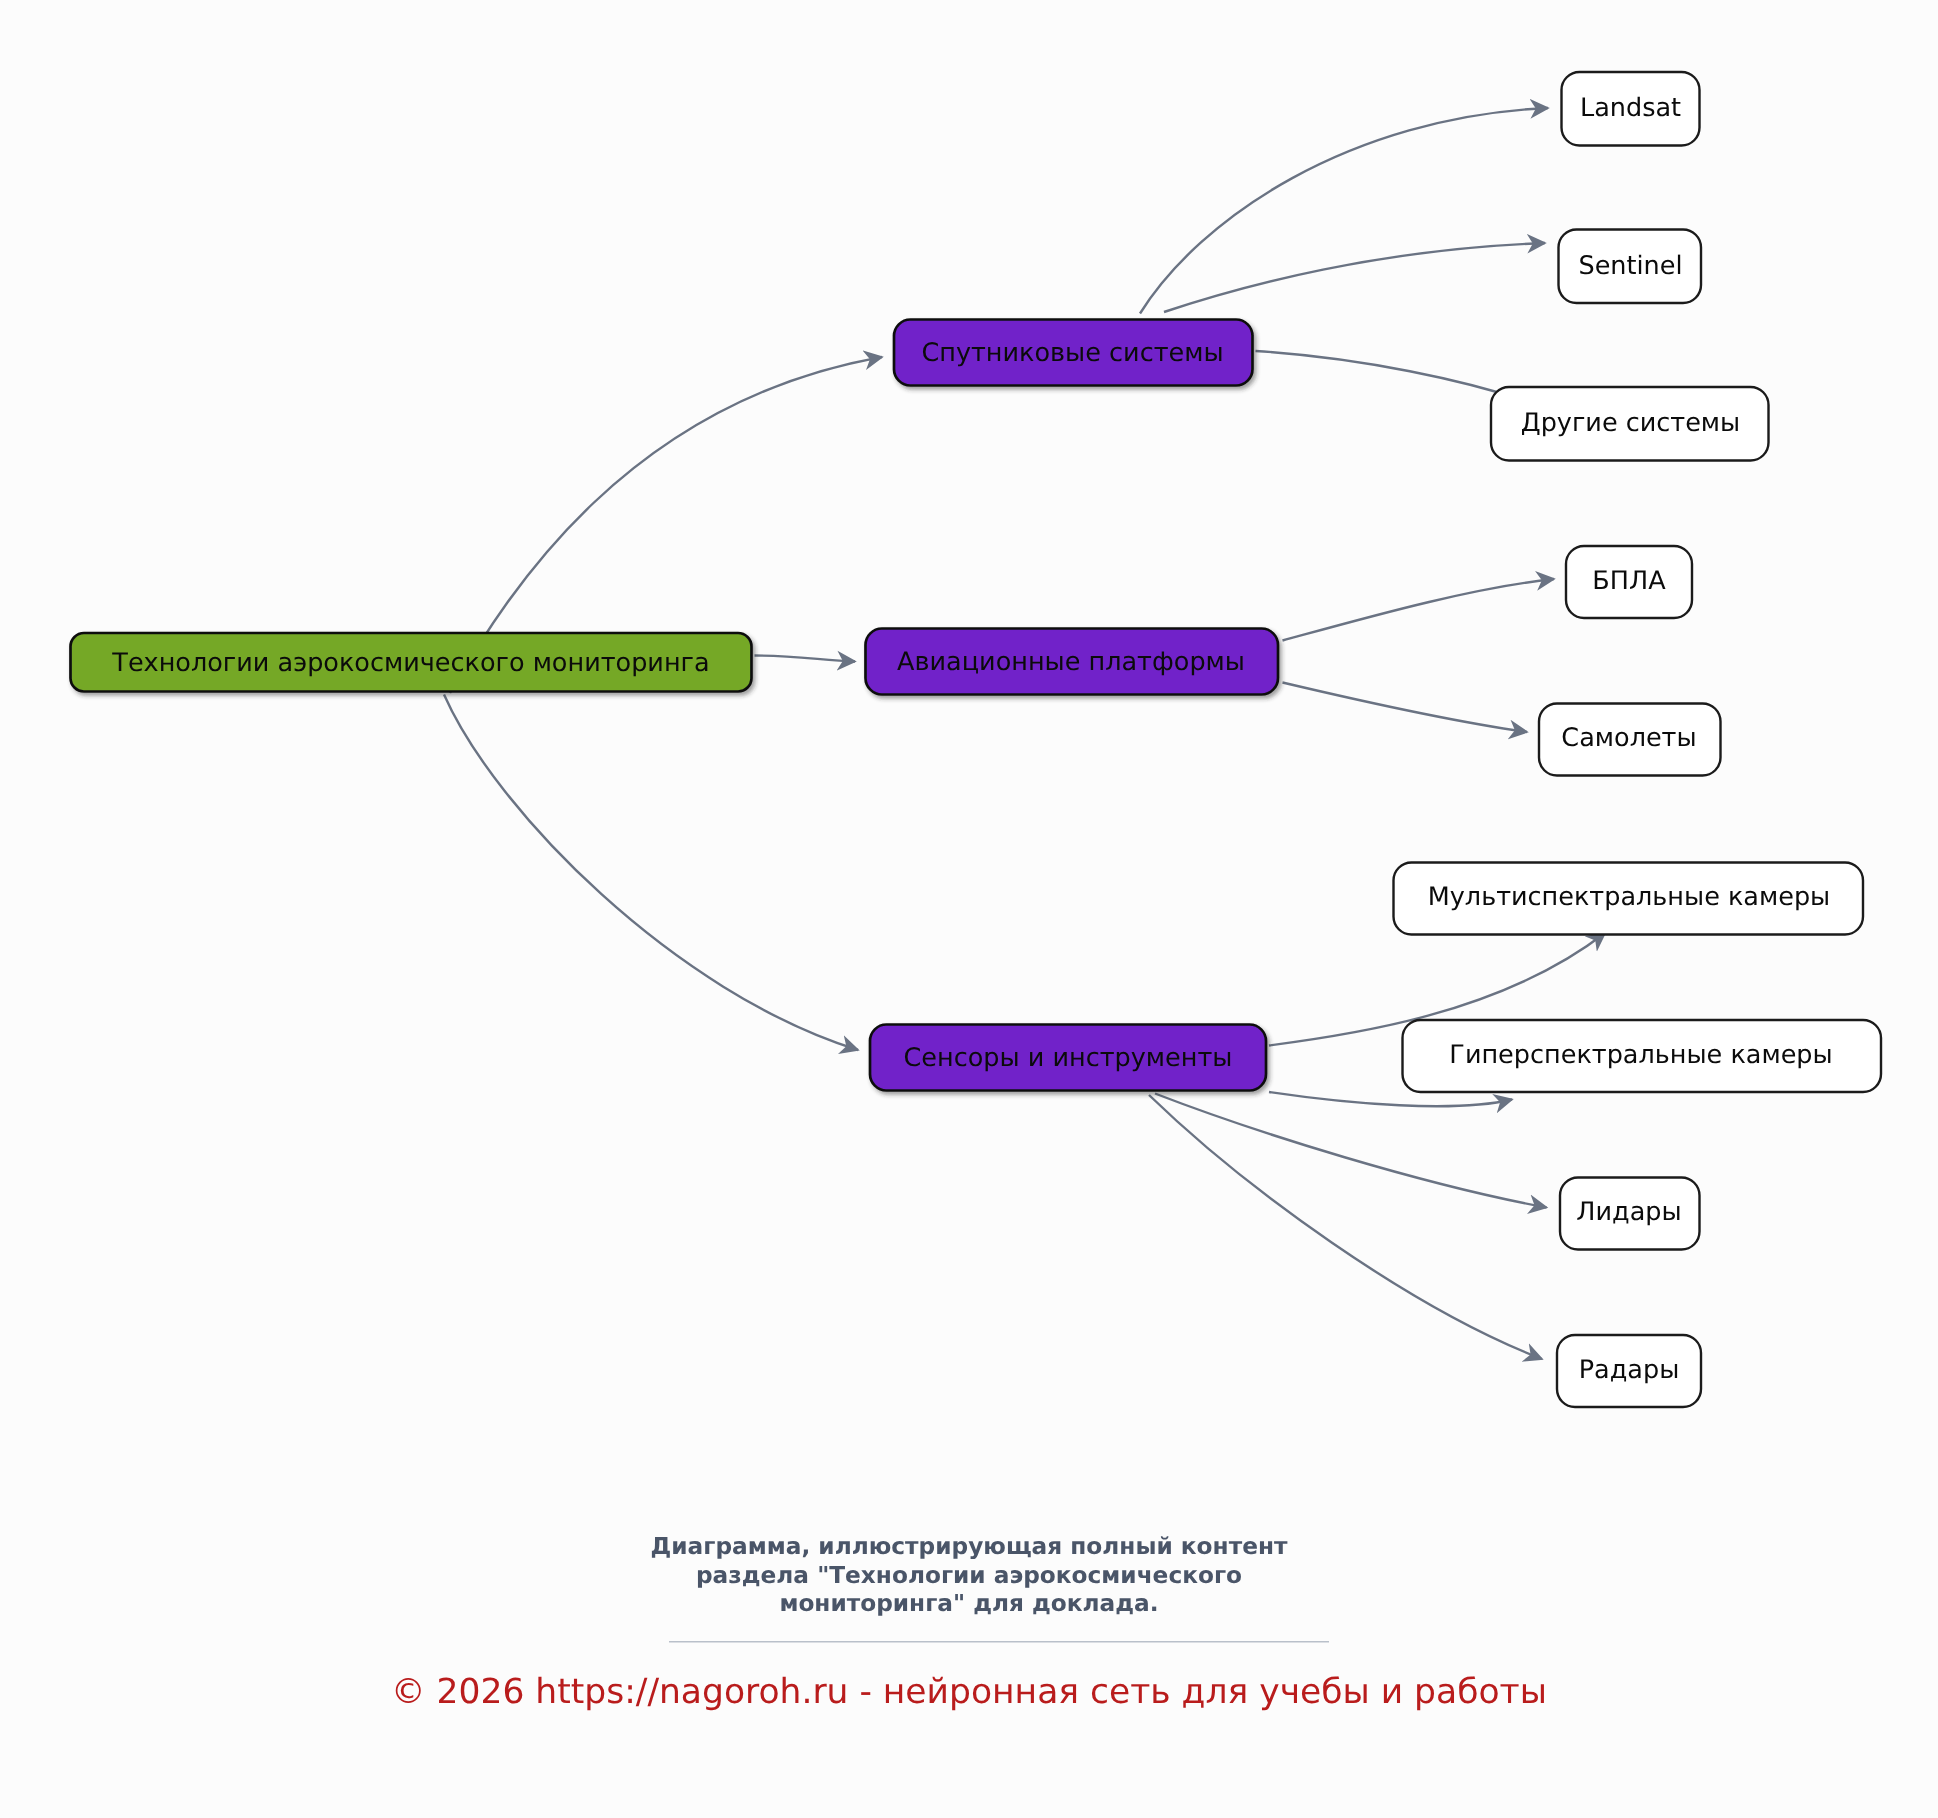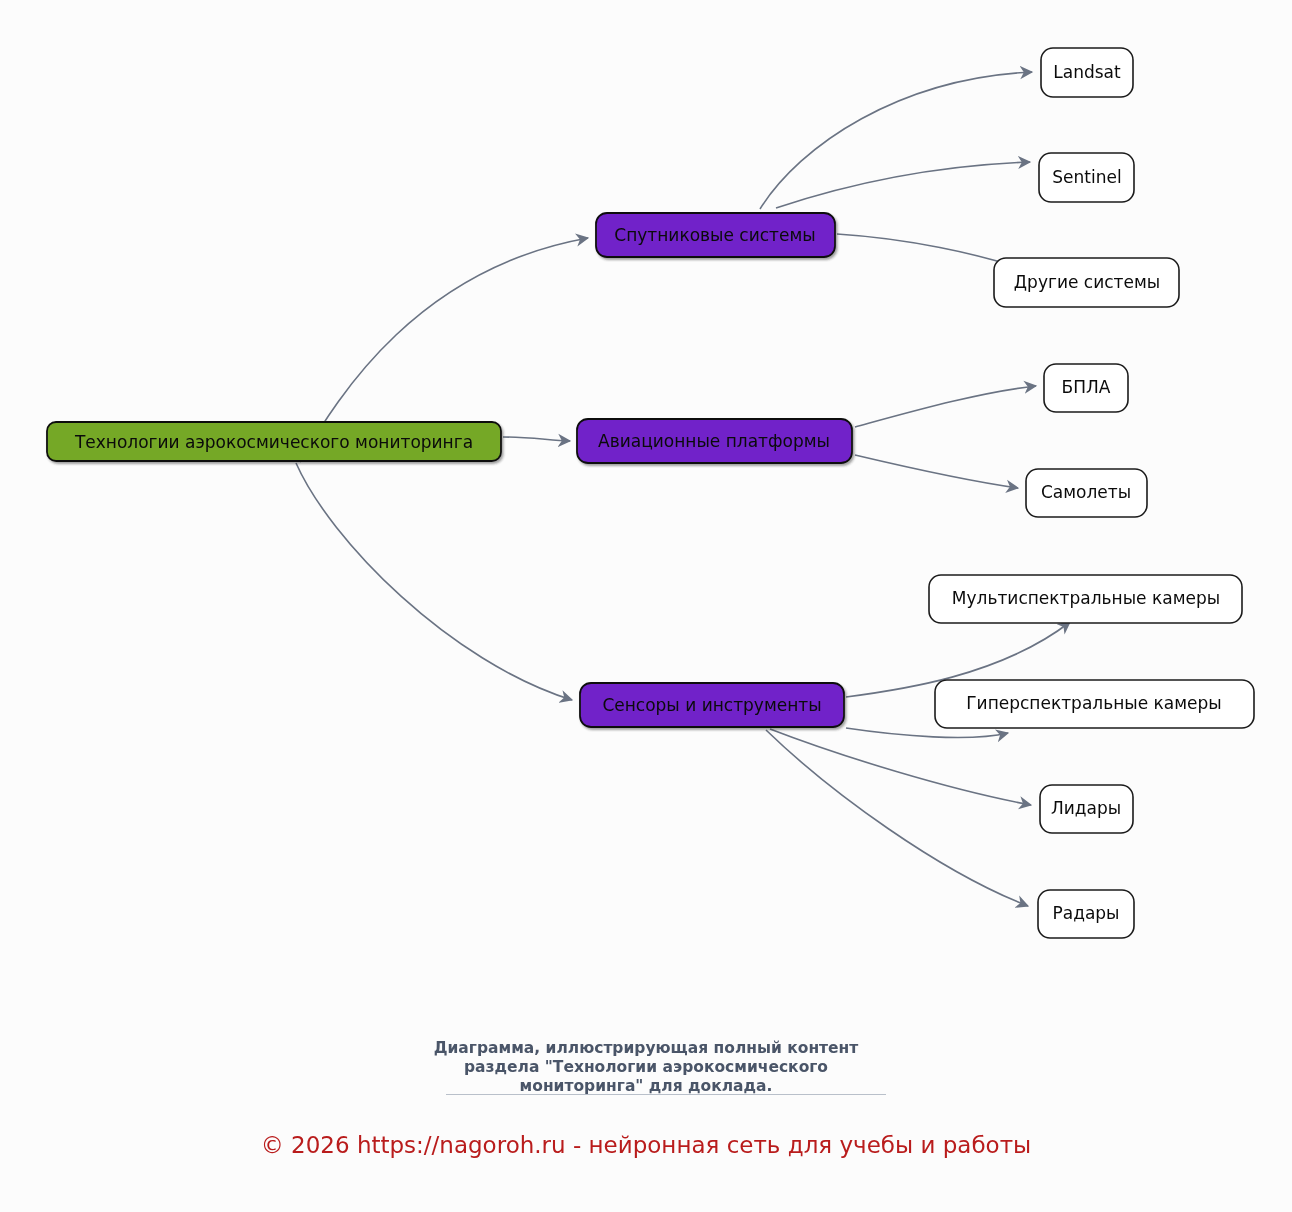--- a/index.html
+++ b/index.html
@@ -60,21 +60,20 @@
   }
   .node-label-branch {
     font-size: 17px;
     fill: #0b0b0b;
   }
   .caption-block {
     position: absolute;
     left: 0;
     width: 1292px;
     text-align: center;
-    margin-top: 17px;
   }
   #caption-text {
     top: 1022px;
     font-family: "DejaVu Sans", sans-serif;
     font-size: 15.5px;
     font-weight: bold;
     line-height: 19px;
     color: #4a5568;
   }
   #caption-text .cap-line {

